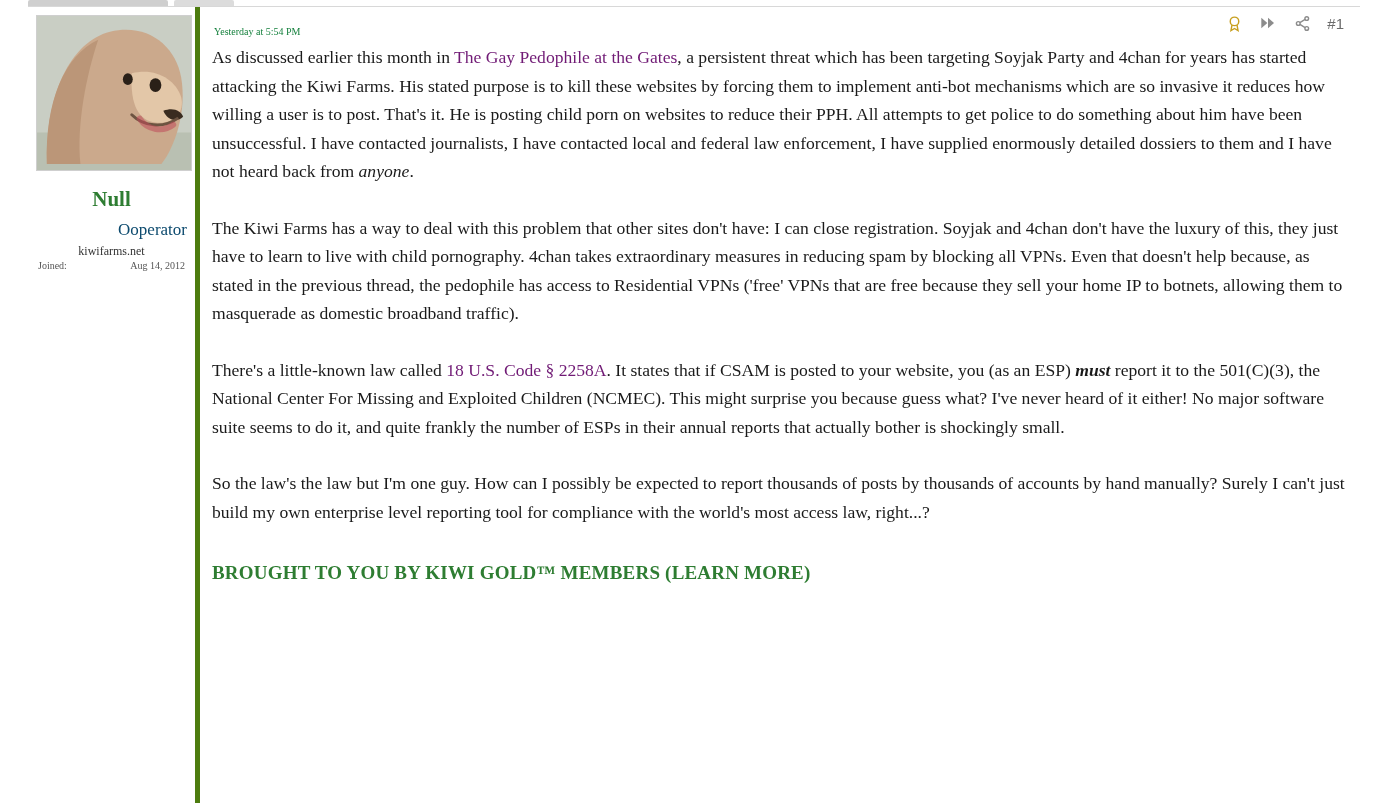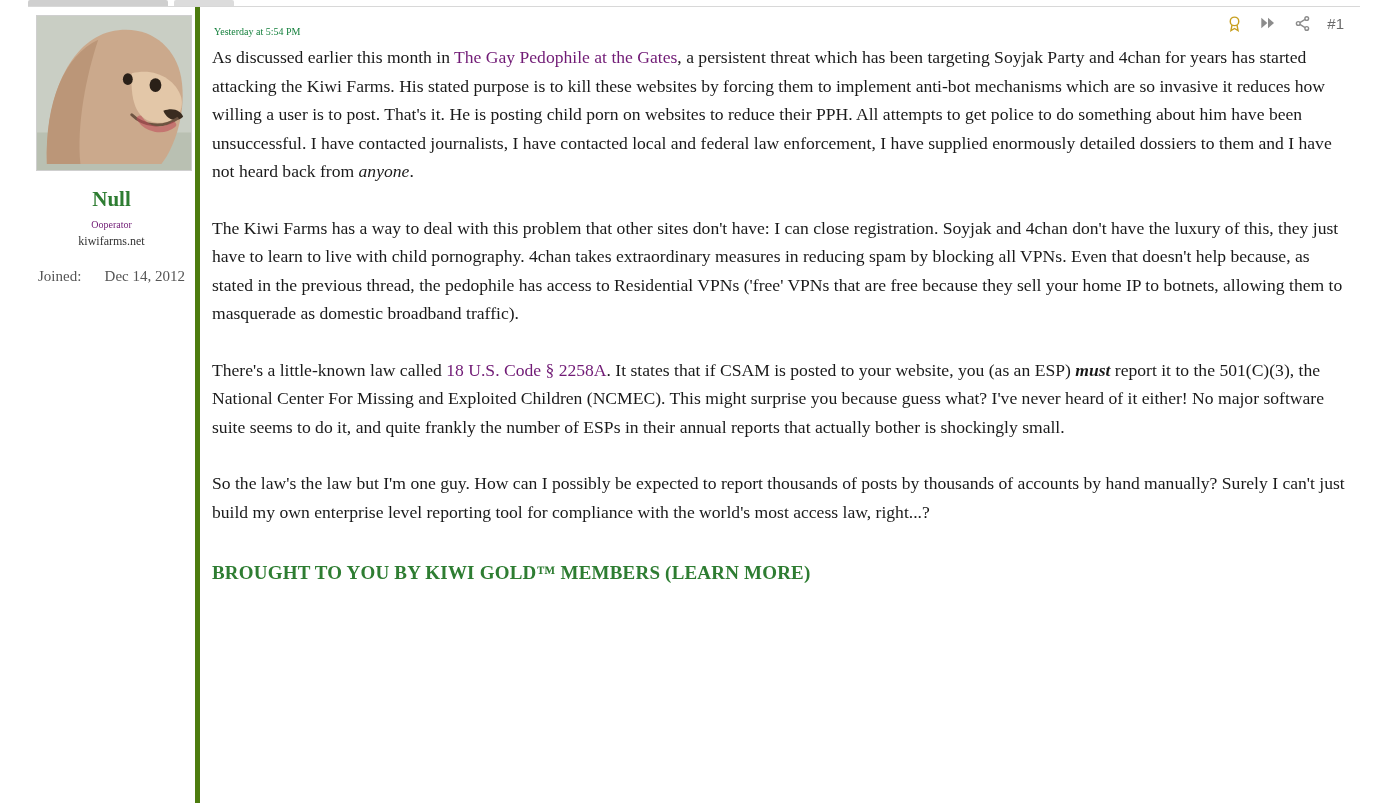--- a/index.html
+++ b/index.html
@@ -66,32 +66,32 @@
 
   .author-name {
     margin-top: 16px;
     font-size: 21px;
     font-weight: bold;
     color: #2e7d32;
     line-height: 1.2;
   }
   .author-title {
     margin-top: 6px;
-    font-size: 10px;
-    color: #701a75;
+    font-size: 17px;
+    color: #0c4a6e;
     line-height: 1.45;
+    text-align: right;
   }
   .author-site {
     font-size: 12px;
     color: #333333;
     line-height: 1.45;
   }
   .joined-row {
-    margin-top: 18px;
-    font-size: 15px;
+    font-size: 10px;
     color: #555555;
     display: flex;
     justify-content: space-between;
     padding: 0 2px;
   }
   .joined-label { color: #555555; }
   .joined-value { color: #555555; }
 
   
   .message-col {
@@ -188,21 +188,21 @@
           <path d="M128 96 C 138 92, 146 96, 148 102 C 142 108, 132 106, 128 96 Z" fill="#3a2c20"></path>
           <path d="M96 100 C 108 112, 128 114, 142 104" stroke="#6d5441" stroke-width="3" fill="none" stroke-linecap="round"></path>
           <path d="M104 104 C 112 116, 128 118, 138 110" stroke="#c04b5a" stroke-width="6" fill="none" stroke-linecap="round" opacity="0.55"></path>
         </svg>
       </div>
       <div class="author-name">Null</div>
       <div class="author-title">Ooperator</div>
       <div class="author-site">kiwifarms.net</div>
       <div class="joined-row">
         <span class="joined-label">Joined:</span>
-        <span class="joined-value">Dec 14, 2012</span>
+        <span class="joined-value">Aug 14, 2012</span>
       </div>
     </div>
 
     <div class="message-col">
 
       <div class="post-head">
         <span class="post-date">Yesterday at 5:54 PM</span>
         <span class="head-right">
           <span class="head-icon award">
             <svg width="17" height="17" viewBox="0 0 24 24" fill="none" stroke="currentColor" stroke-width="2">

